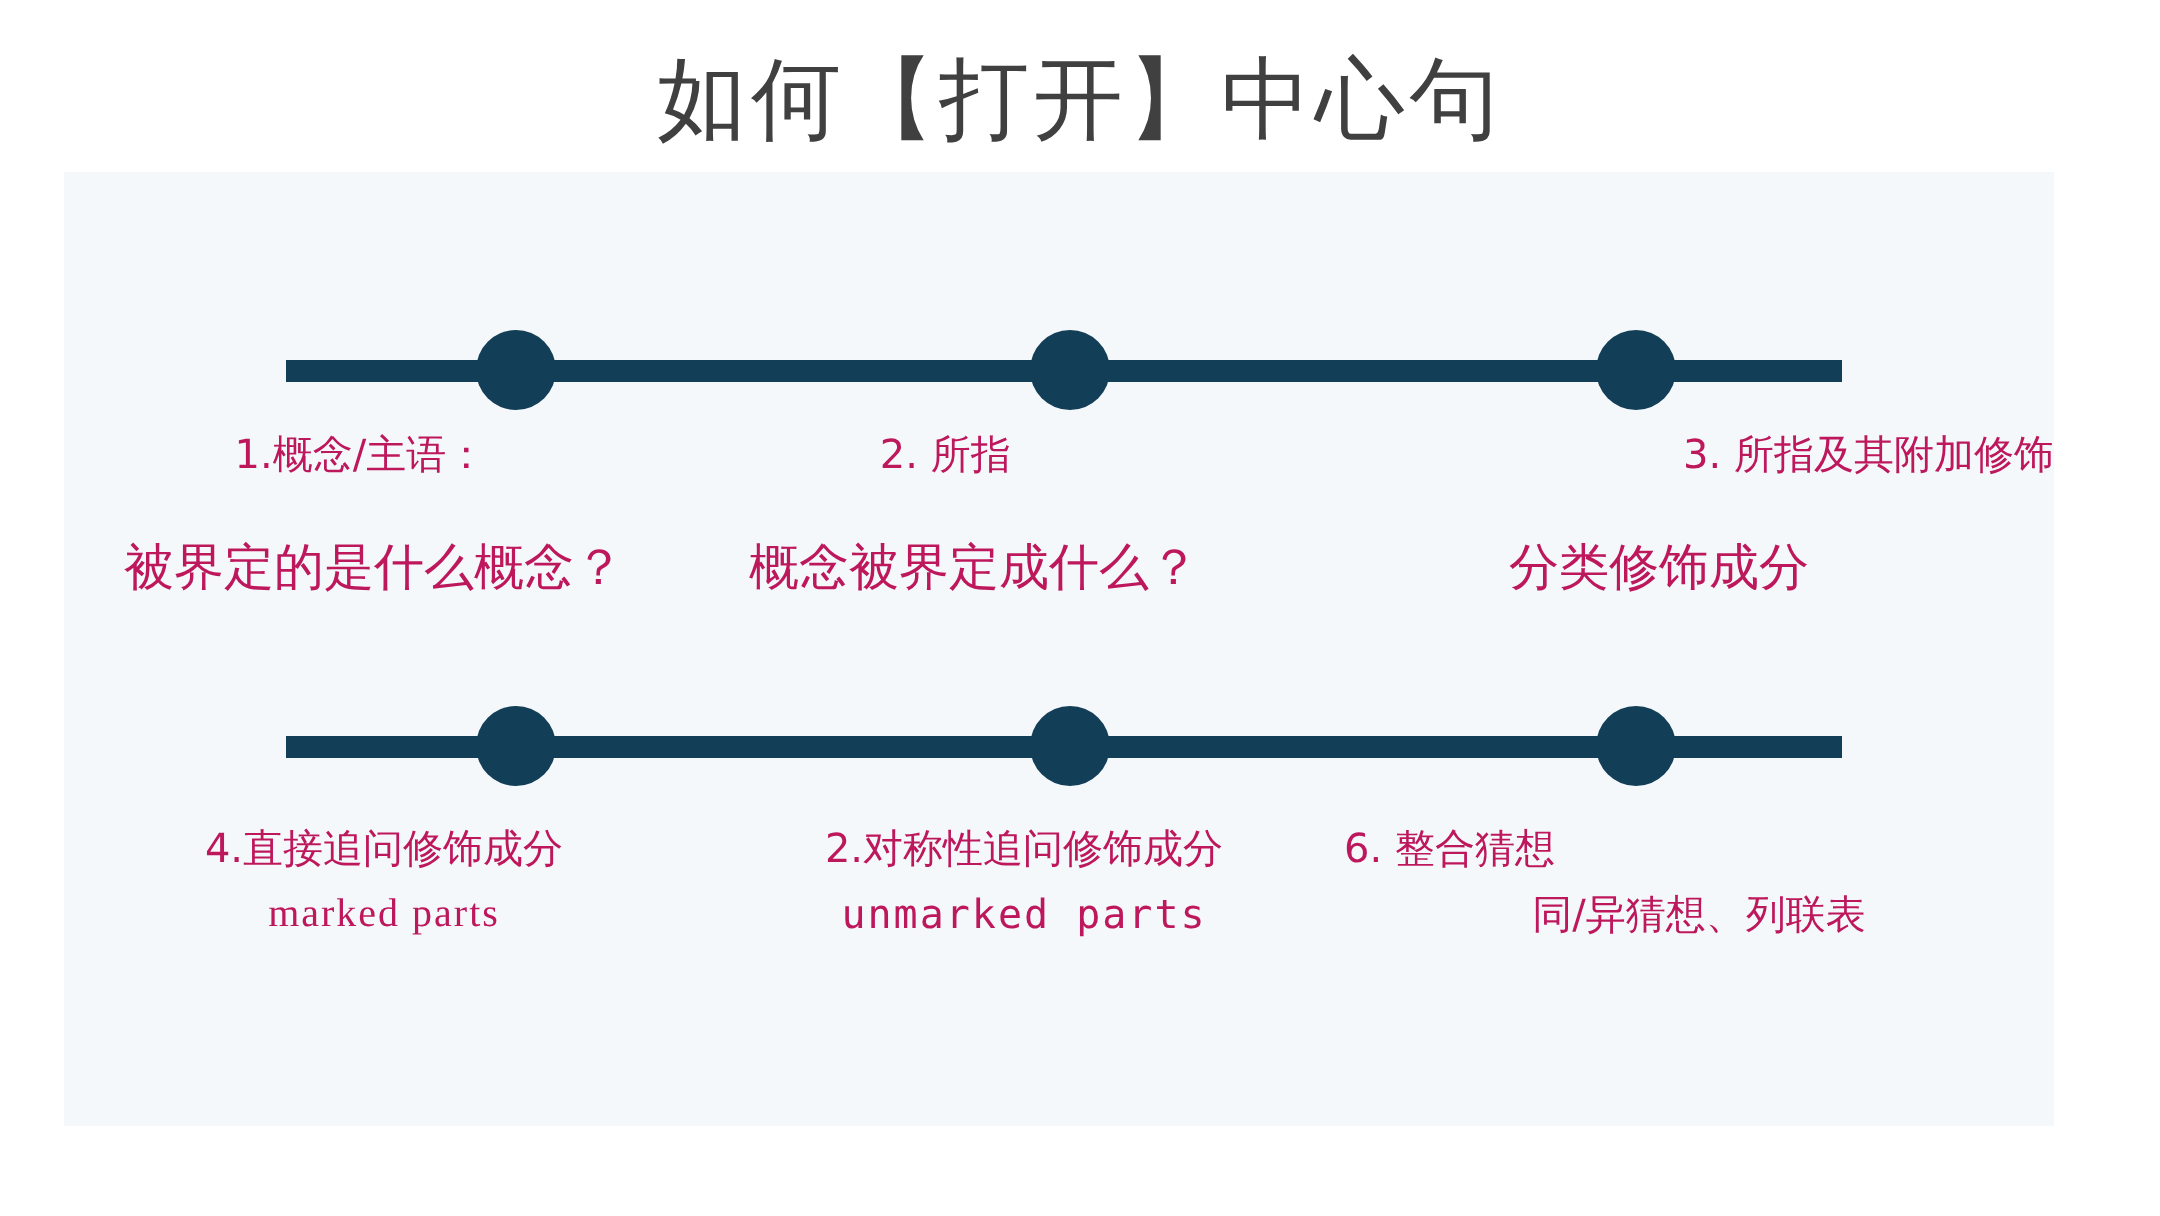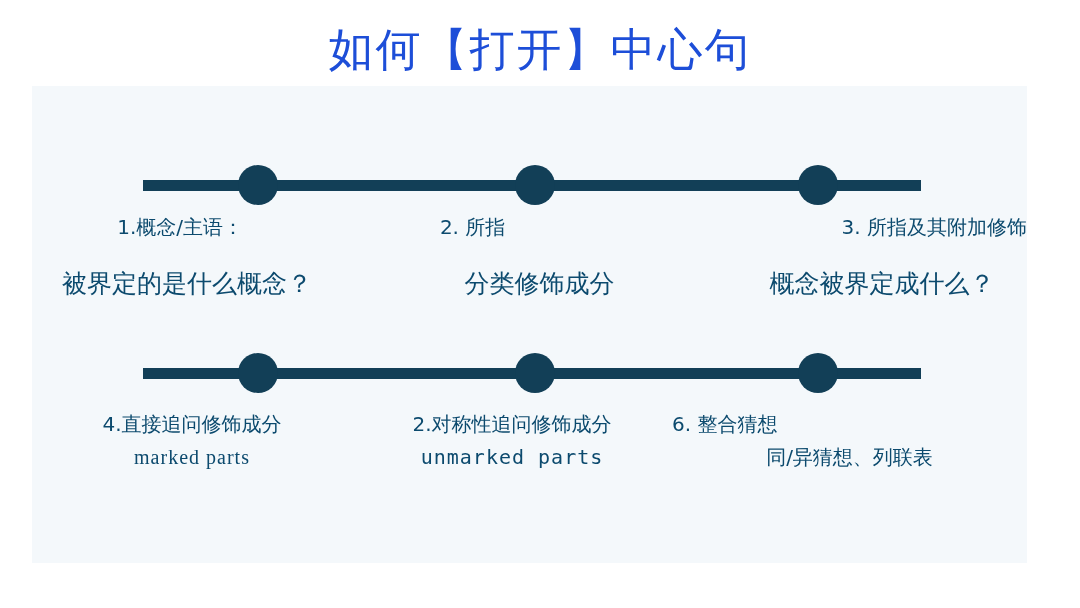--- a/index.html
+++ b/index.html
@@ -18,21 +18,21 @@
   
   #slide-title {
     position: absolute;
     left: 0;
     top: 22px;
     width: 1080px;
     text-align: center;
     font-size: 45px;
     line-height: 56px;
     letter-spacing: 2px;
-    color: #1d4ed8;
+    color: #404040;
     font-family: "Liberation Sans", "DejaVu Sans", sans-serif;
     white-space: pre;
   }
 
   
   #diagram-panel {
     position: absolute;
     left: 32px;
     top: 86px;
     width: 995px;
@@ -69,21 +69,21 @@
   .dot-1 { left: 206px; }
   .dot-2 { left: 483px; }
   .dot-3 { left: 766px; }
 
   
   .label-row {
     position: absolute;
     left: 0;
     width: 995px;
     display: flex;
-    color: #0c4a6e;
+    color: #be185d;
     white-space: pre;
   }
   .label-cell {
     text-align: center;
     font-family: "DejaVu Sans", sans-serif;
   }
 
   
   #row1-headings { top: 126px; font-size: 20px; line-height: 30px; }
   #row1-headings .c1 { width: 300px; }
@@ -123,22 +123,22 @@
   </div>
 
   <div class="label-row" id="row1-headings">
     <div class="label-cell c1">1.概念/主语：</div>
     <div class="label-cell c2">2. 所指</div>
     <div class="label-cell c3">3. 所指及其附加修饰</div>
   </div>
 
   <div class="label-row" id="row1-desc">
     <div class="label-cell c1">被界定的是什么概念？</div>
+    <div class="label-cell c2">概念被界定成什么？</div>
     <div class="label-cell c3">分类修饰成分</div>
-    <div class="label-cell c2">概念被界定成什么？</div>
   </div>
 
   <div class="timeline-row" id="timeline-row-2">
     <div class="timeline-axis"></div>
     <div class="timeline-dot dot-1"></div>
     <div class="timeline-dot dot-2"></div>
     <div class="timeline-dot dot-3"></div>
   </div>
 
   <div class="label-row" id="row2-headings">

